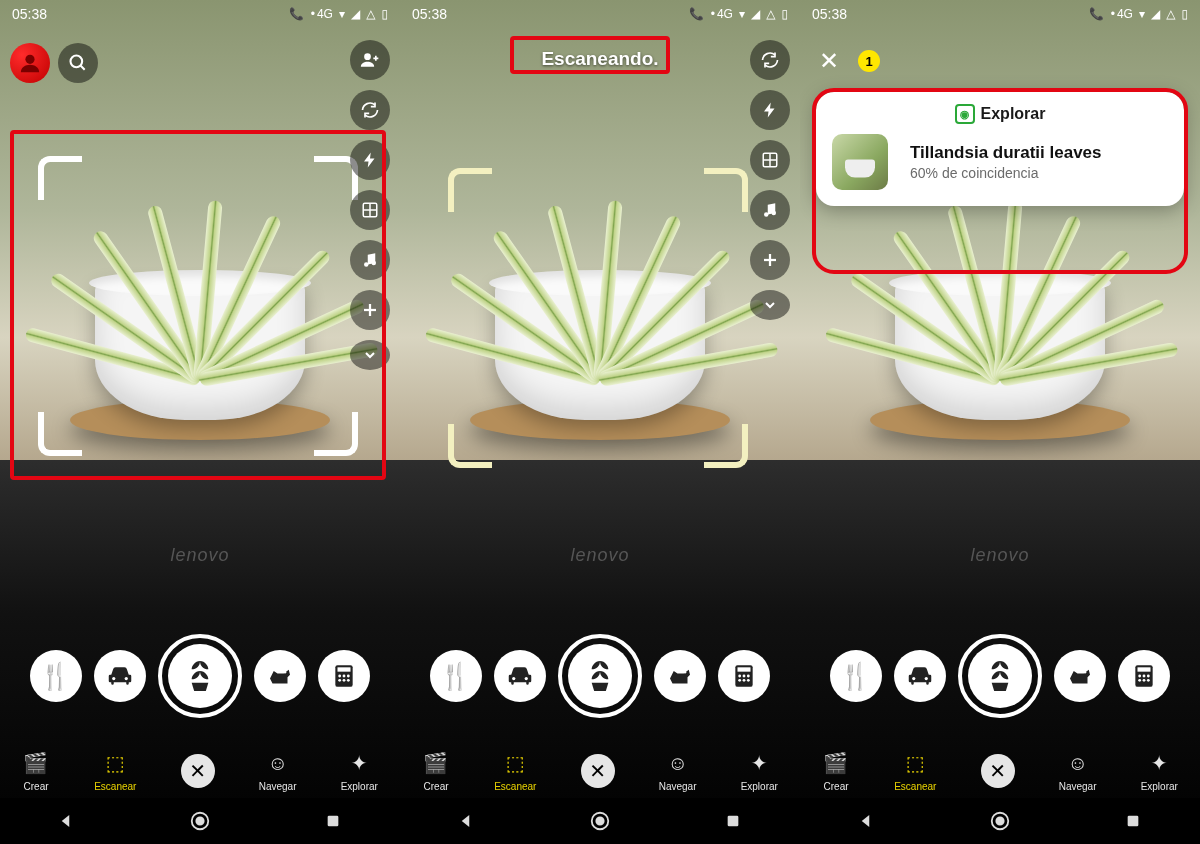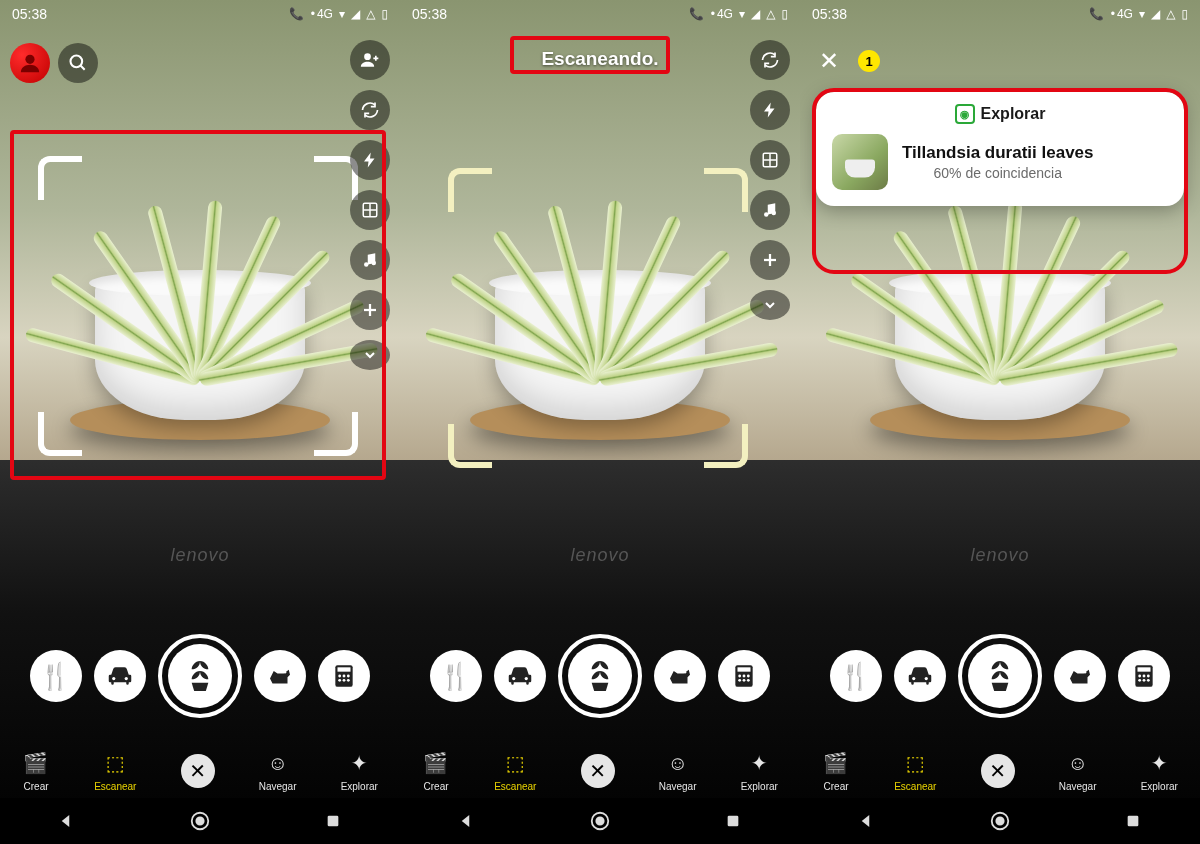--- a/index.html
+++ b/index.html
@@ -168,32 +168,32 @@
     z-index:55; box-shadow:0 4px 20px rgba(0,0,0,.3);
   }
   .brand-row{
     display:flex; align-items:center; justify-content:center; gap:6px;
     font-weight:700; font-size:16px; color:#1a1a1a; margin-bottom:10px;
   }
   .brand-icon{
     width:20px; height:20px; border:2px solid #2aa838; border-radius:4px;
     display:flex; align-items:center; justify-content:center; color:#2aa838; font-size:11px; font-weight:700;
   }
-  .result-body{ display:flex; gap:14px; align-items:center; }
+  .result-body{ display:flex; gap:22px; align-items:center; }
   .thumb{
     width:56px; height:56px; border-radius:10px;
     background:linear-gradient(135deg,#c9d8a8,#8aa860 60%,#6c7b46);
     position:relative; overflow:hidden;
   }
   .thumb::after{
     content:""; position:absolute; left:50%; top:55%; width:30px; height:18px;
     background:#eee; transform:translate(-50%,-30%); border-radius:3px 3px 10px 10px;
   }
   .result-text .rt-title{ font-weight:700; font-size:17px; color:#111; }
-  .result-text .rt-sub{ font-size:14px; color:#6b6b6b; margin-top:2px;text-align:center; }
+  .result-text .rt-sub{ font-size:14px; color:#6b6b6b; margin-top:2px; }
   .more-btn{
     margin-top:14px; width:100%; background:#ffe700; border:none;
     border-radius:22px; padding:10px 0; font-size:16px; font-weight:600;
     color:#111;
   }
 </style>
 </head>
 <body>
 
 <div class="screen">

